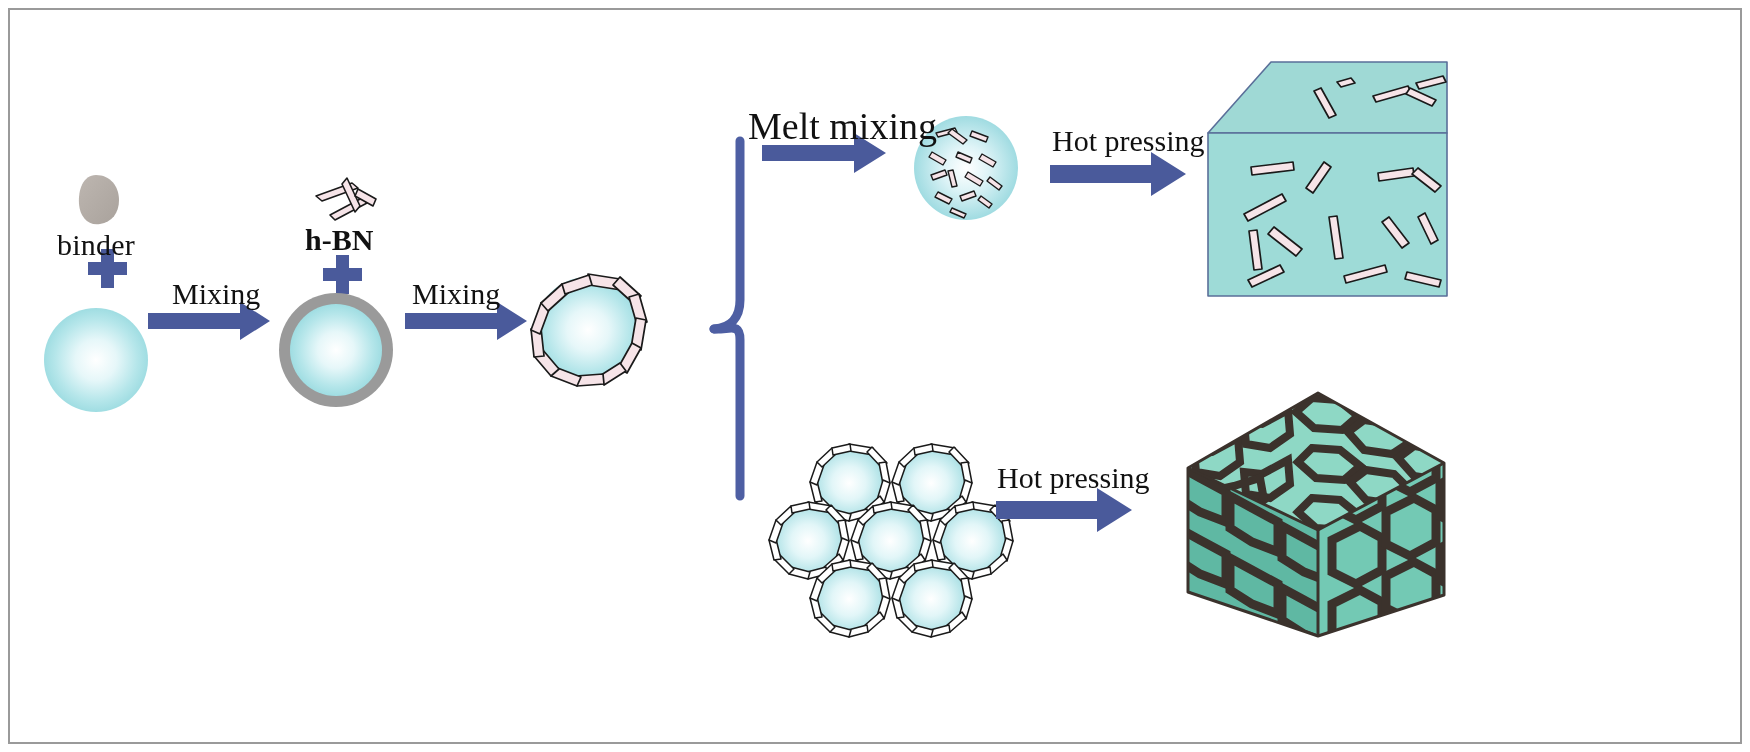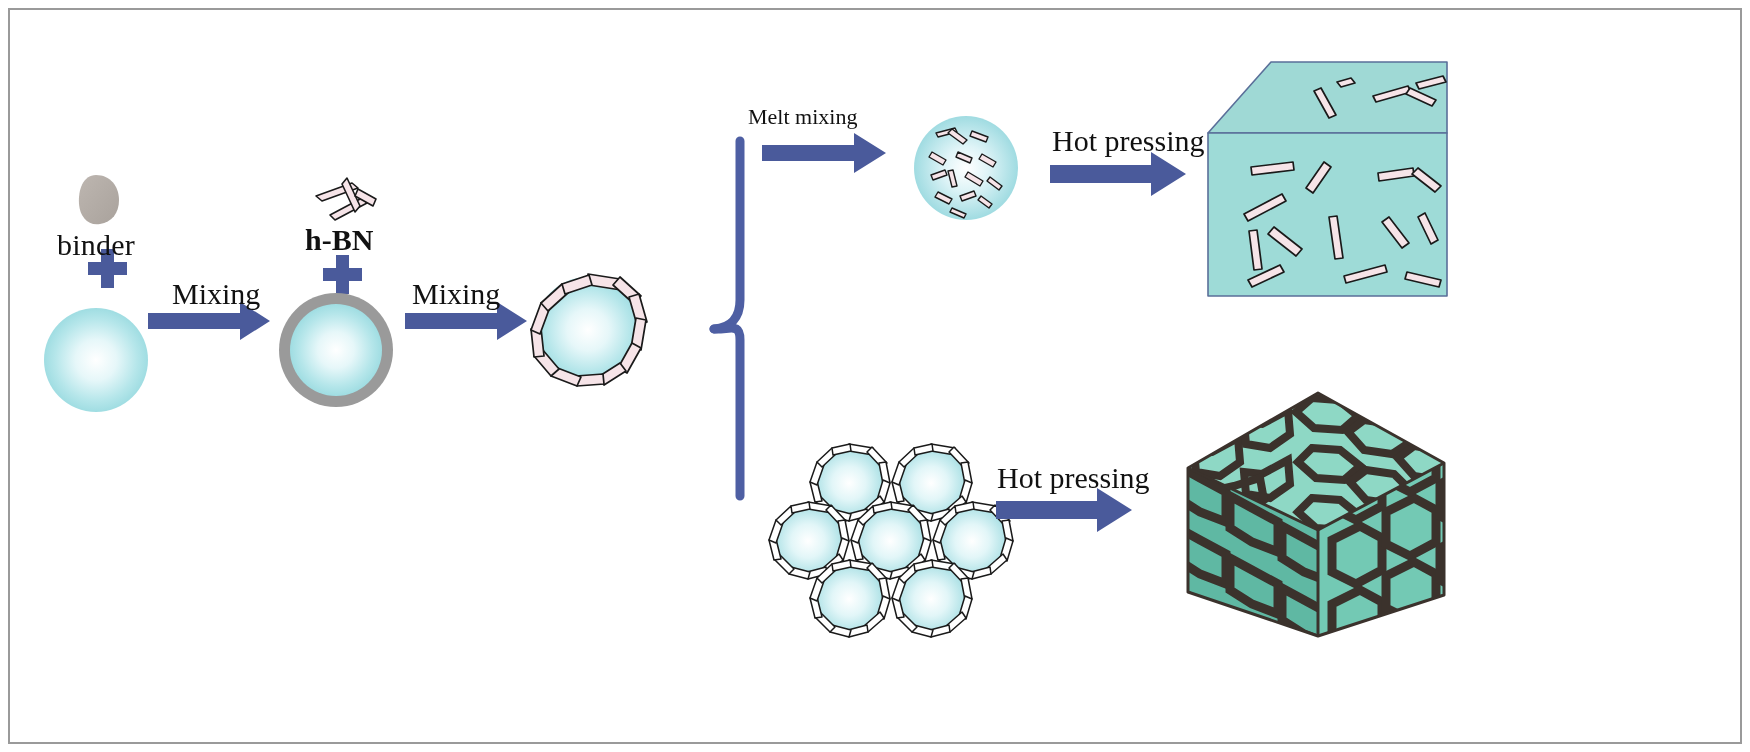--- a/index.html
+++ b/index.html
@@ -5,21 +5,21 @@
   html,body{margin:0;padding:0;background:#fff;}
   body{width:1750px;height:752px;overflow:hidden;font-family:"Liberation Serif",serif;}
   #stage{position:relative;width:1750px;height:752px;background:#ffffff;box-sizing:border-box;}
   #frame{position:absolute;left:8px;top:8px;width:1734px;height:736px;border:2px solid #9a9a9a;box-sizing:border-box;pointer-events:none;}
   svg.layer{position:absolute;left:0;top:0;width:1750px;height:752px;}
   .lbl{position:absolute;font-family:"Liberation Serif",serif;color:#111;white-space:nowrap;}
   .lbl-binder{left:57px;top:228px;font-size:30px;letter-spacing:.2px;text-align:center;}
   .lbl-hbn{left:305px;top:223px;font-size:30px;font-weight:bold;}
   .lbl-mix1{left:172px;top:277px;font-size:30px;}
   .lbl-mix2{left:412px;top:277px;font-size:30px;}
-  .lbl-melt{left:748px;top:104px;font-size:22px;}
+  .lbl-melt{left:748px;top:104px;font-size:38px;}
   .lbl-hp1{left:1052px;top:124px;font-size:30px;}
   .lbl-hp2{left:997px;top:461px;font-size:30px;}
 </style>
 </head>
 <body>
 
 <div id="stage">
 
   <div id="frame"></div>
 

